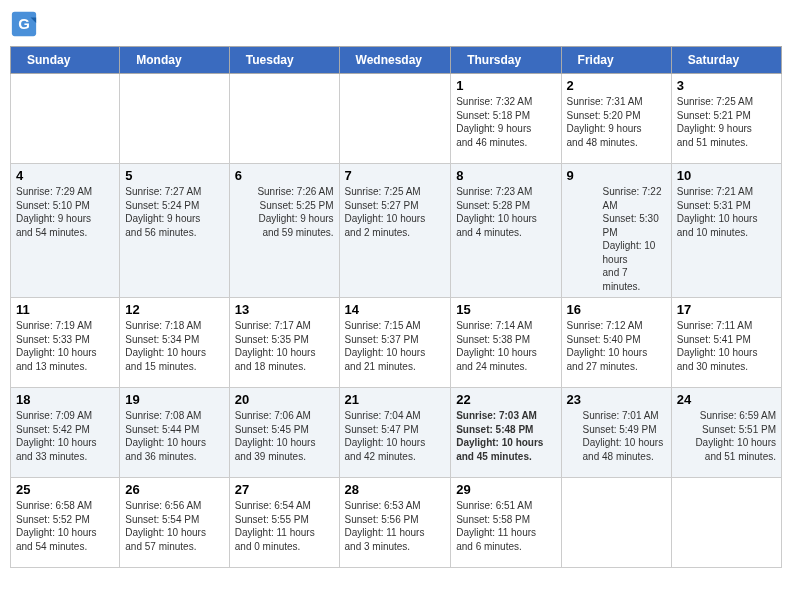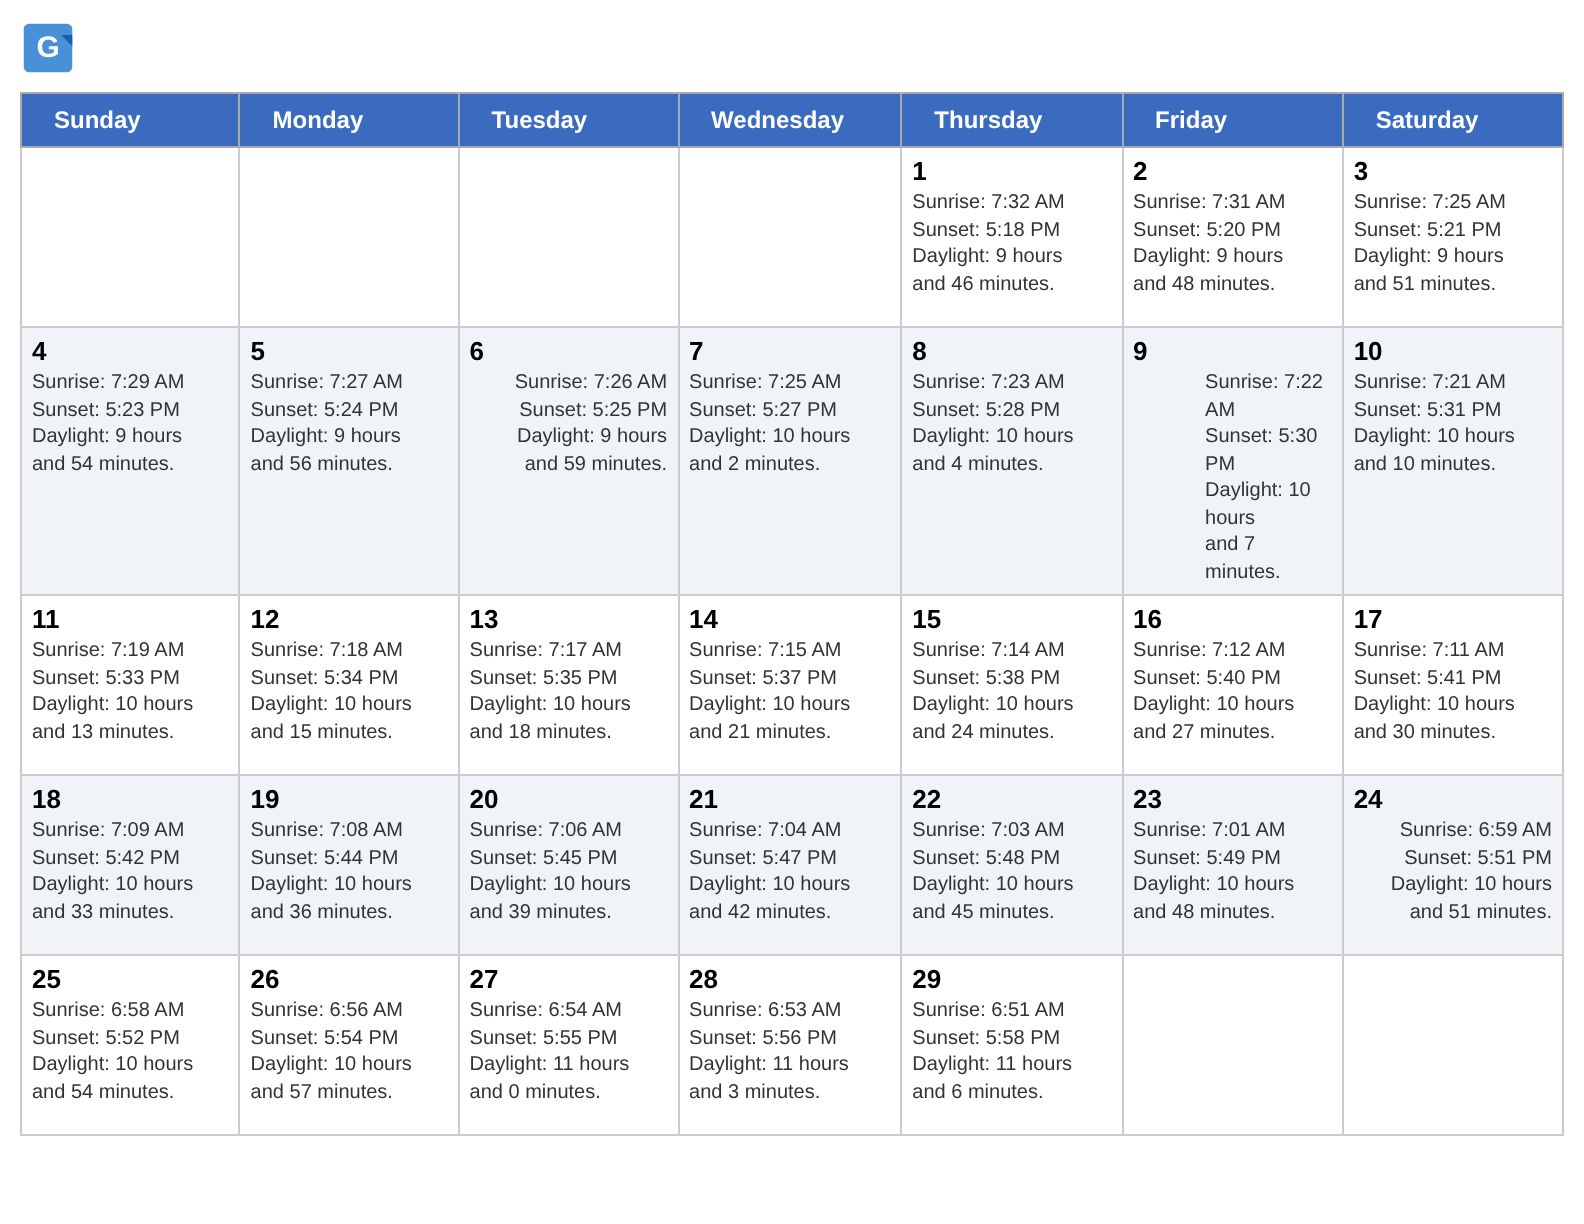--- a/index.html
+++ b/index.html
@@ -155,21 +155,21 @@
           <div class="day-info" style="white-space: pre-line;">Sunrise: 7:25 AM
 Sunset: 5:21 PM
 Daylight: 9 hours
 and 51 minutes.</div>
         </td>
       </tr>
       <tr>
         <td>
           <span class="day-number">4</span>
           <div class="day-info" style="white-space: pre-line;">Sunrise: 7:29 AM
-Sunset: 5:23 PM
+Sunset: 5:10 PM
 Daylight: 9 hours
 and 54 minutes.</div>
         </td>
         <td>
           <span class="day-number">5</span>
           <div class="day-info" style="white-space: pre-line;">Sunrise: 7:27 AM
 Sunset: 5:24 PM
 Daylight: 9 hours
 and 56 minutes.</div>
         </td>
@@ -284,28 +284,28 @@
         </td>
         <td>
           <span class="day-number">21</span>
           <div class="day-info" style="white-space: pre-line;">Sunrise: 7:04 AM
 Sunset: 5:47 PM
 Daylight: 10 hours
 and 42 minutes.</div>
         </td>
         <td>
           <span class="day-number">22</span>
-          <div class="day-info" style="white-space: pre-line;">Sunrise: 7:03 AM
+          <div class="day-info" style="white-space: pre-line; font-weight: bold;">Sunrise: 7:03 AM
 Sunset: 5:48 PM
 Daylight: 10 hours
 and 45 minutes.</div>
         </td>
         <td>
           <span class="day-number">23</span>
-          <div class="day-info" style="white-space: pre-line;">Sunrise: 7:01 AM
+          <div class="day-info" style="white-space: pre-line; margin-left: 16px;">Sunrise: 7:01 AM
 Sunset: 5:49 PM
 Daylight: 10 hours
 and 48 minutes.</div>
         </td>
         <td>
           <span class="day-number">24</span>
           <div class="day-info" style="white-space: pre-line; text-align: right;">Sunrise: 6:59 AM
 Sunset: 5:51 PM
 Daylight: 10 hours
 and 51 minutes.</div>

